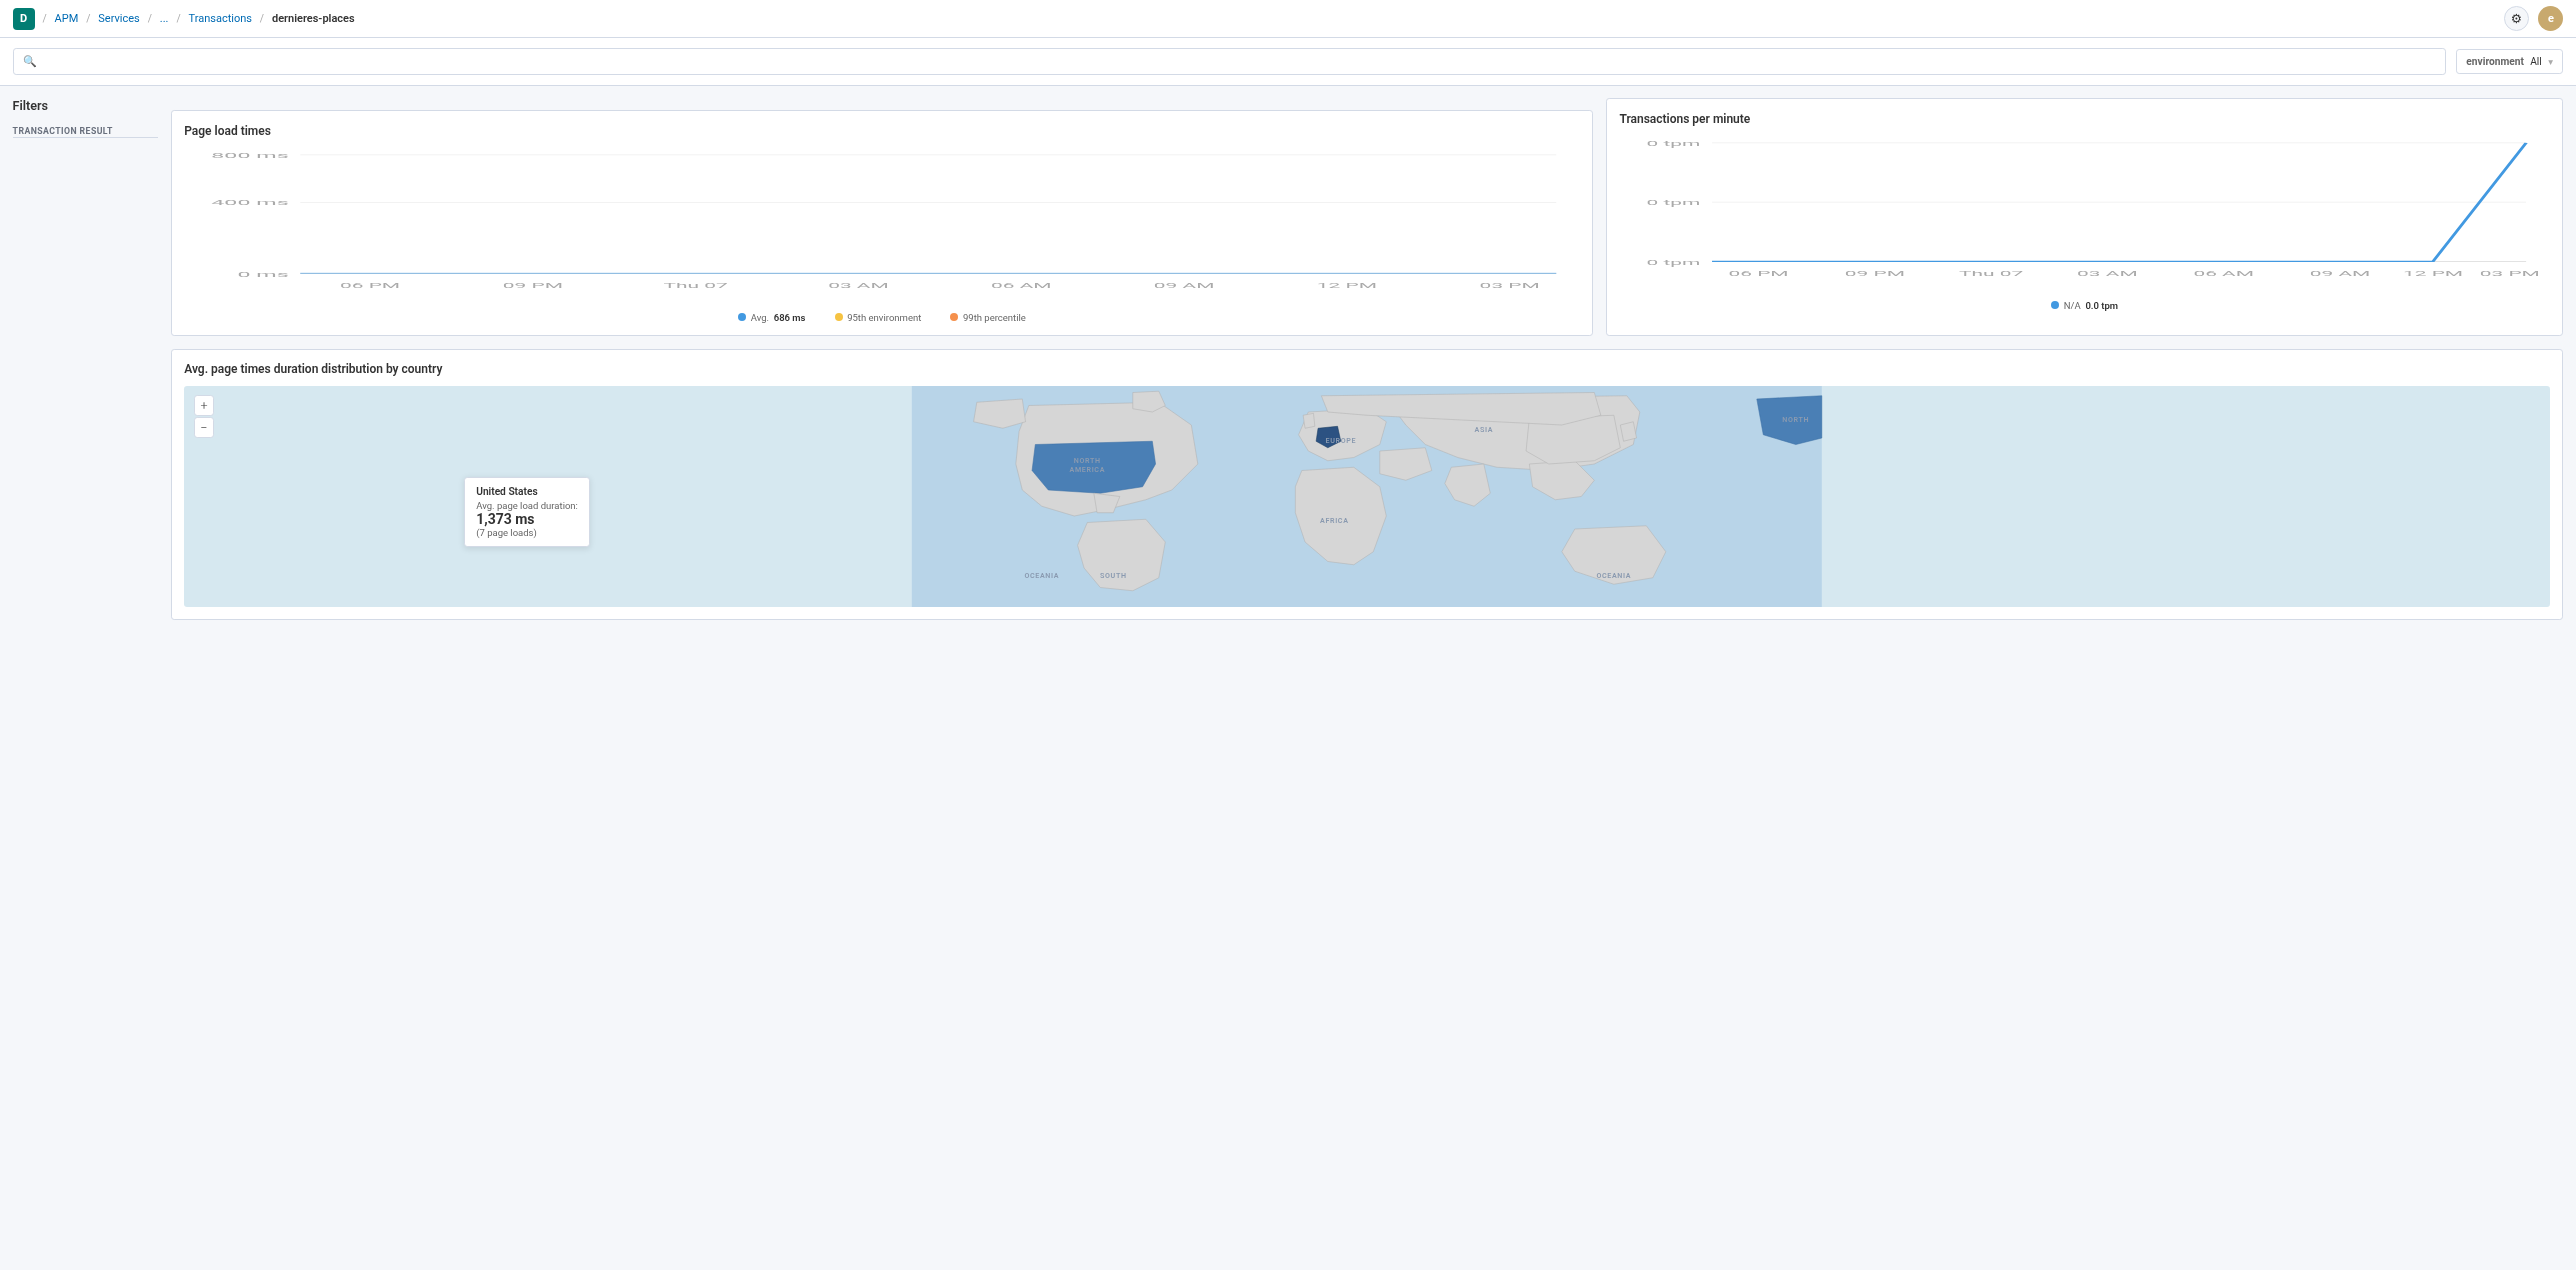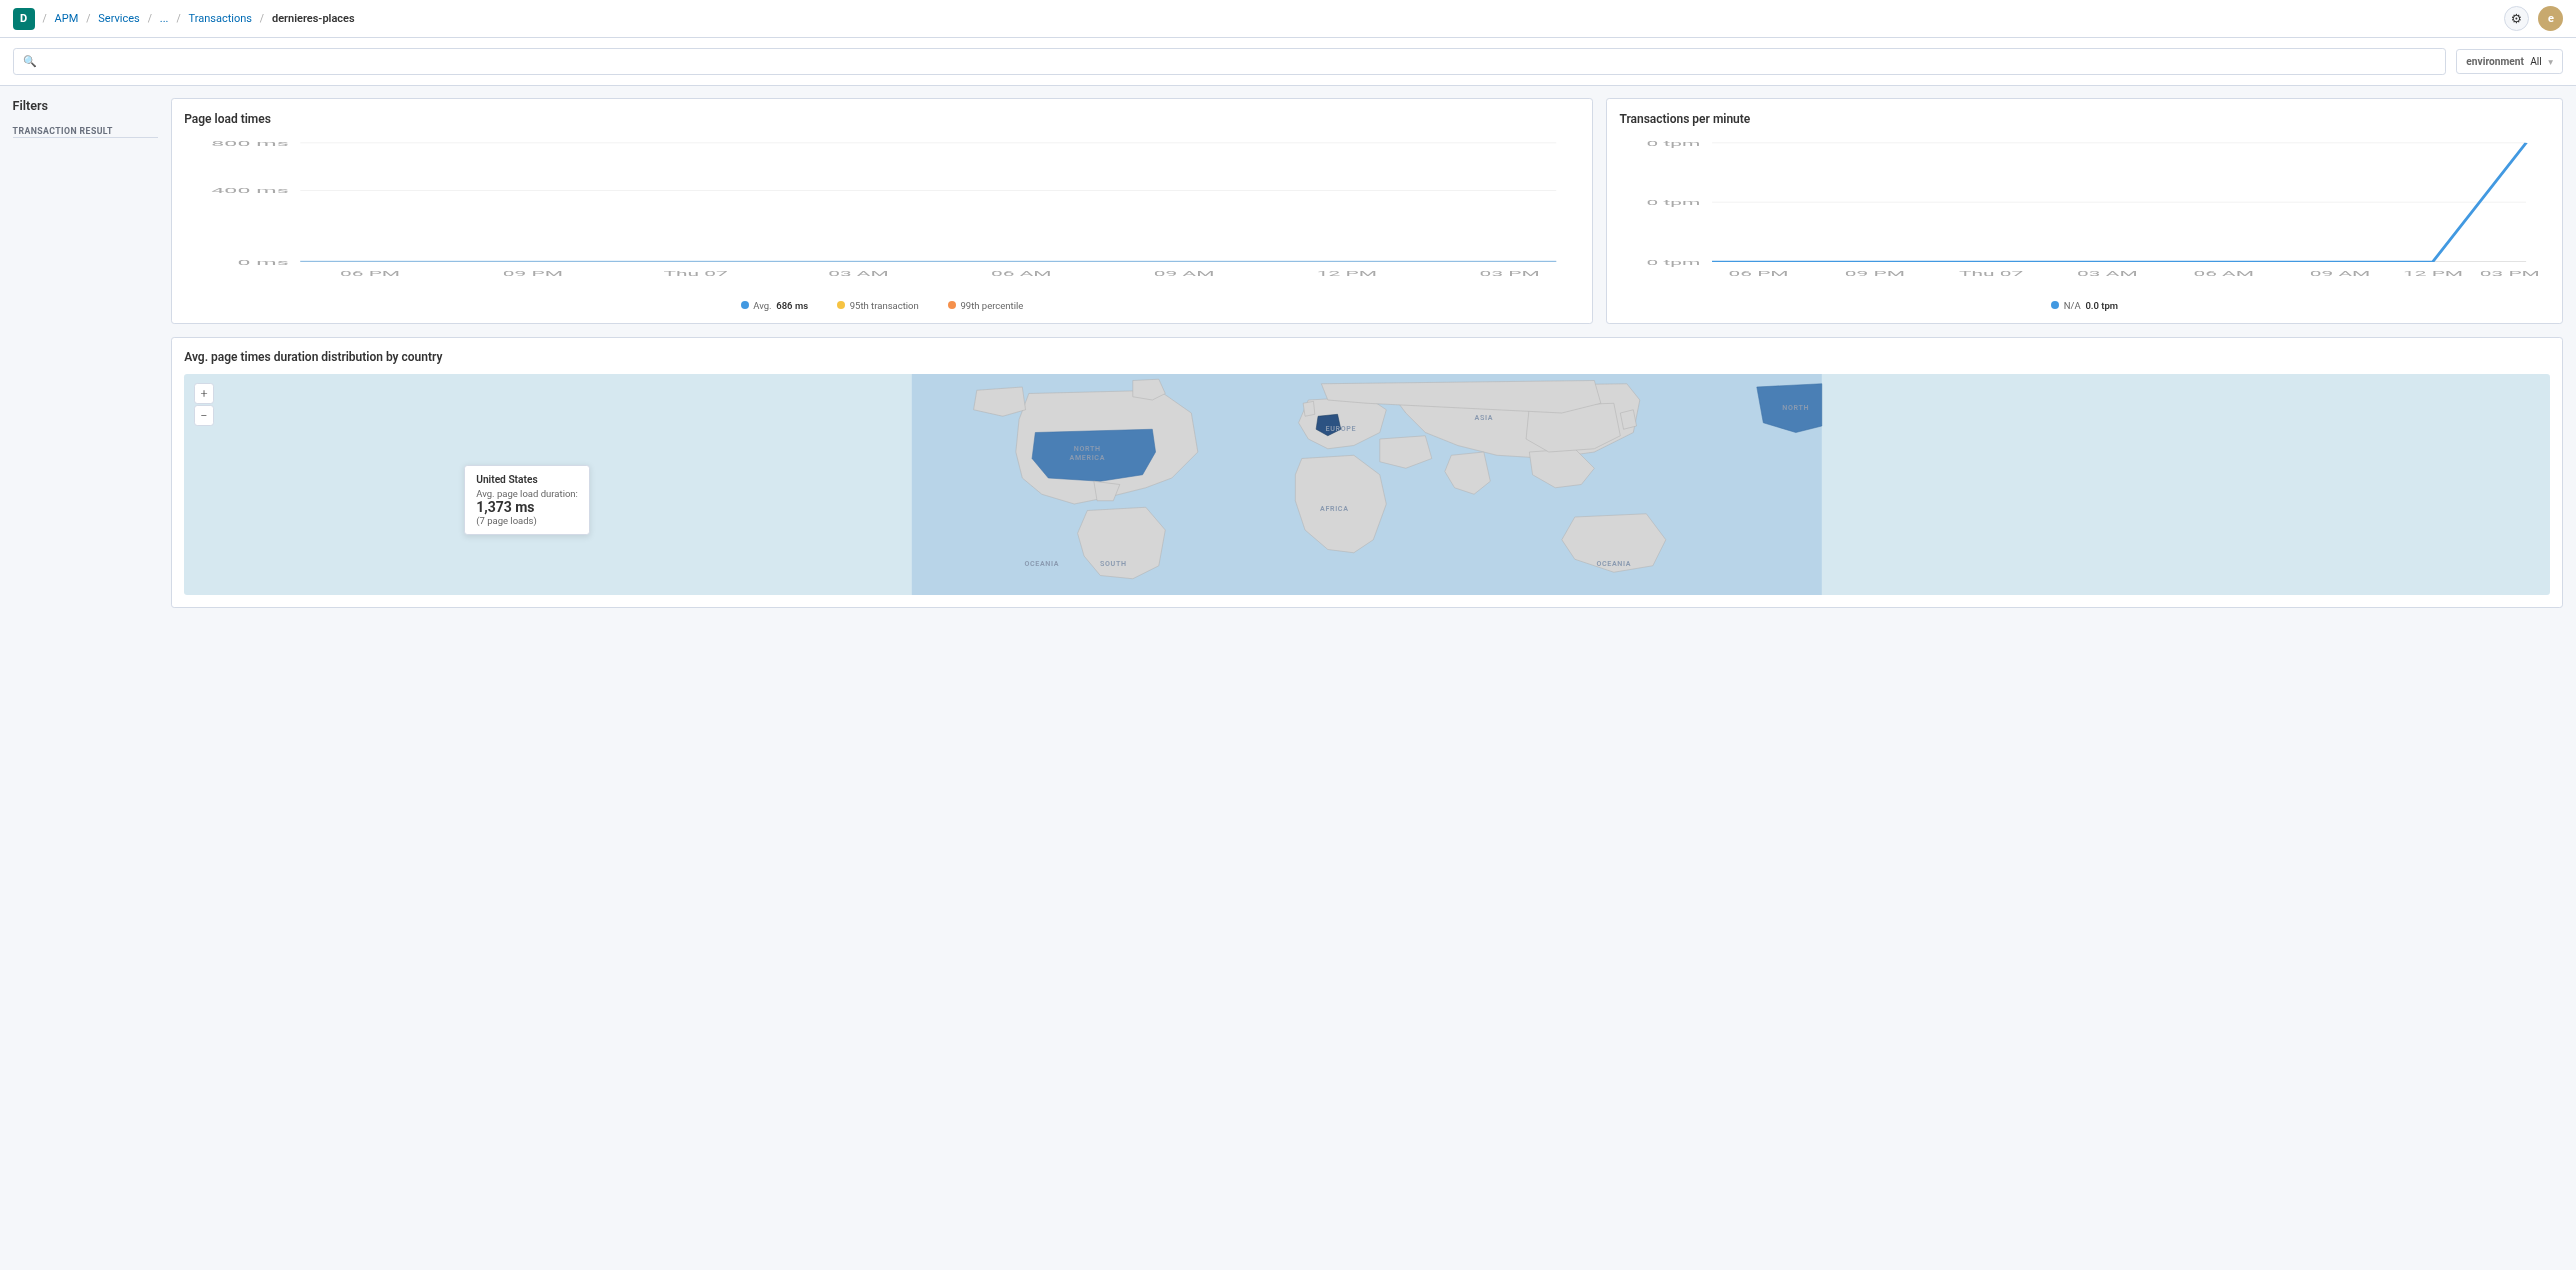--- a/index.html
+++ b/index.html
@@ -74,21 +74,21 @@
 
     
     .charts-area { flex: 1; display: flex; flex-direction: column; gap: 12.6px; }
 
     .charts-row { display: flex; gap: 12.6px; }
 
     .chart-card {
       background: #fff; border: 0.8px solid #d3dae6; border-radius: 3.2px;
       padding: 12.6px; flex: 1;
     }
-    .chart-card.wide { flex: 1.5; }
+    .chart-card.wide { flex: 1.5; margin-top: 12px; }
 
     .chart-title { font-size: 12px; font-weight: 600; margin-bottom: 9.5px; color: #333; }
 
     .chart-container { position: relative; height: 158px; }
 
     .chart-svg { width: 100%; height: 100%; }
 
     .chart-legend {
       display: flex; gap: 29px;
       justify-content: center; margin-top: 6.3px; flex-wrap: wrap;
@@ -213,21 +213,21 @@
           </svg>
         </div>
         <div class="chart-legend">
           <div class="legend-item">
             <div class="legend-dot" style="background:#4299e1"></div>
             <span>Avg.</span>
             <span class="legend-value">686 ms</span>
           </div>
           <div class="legend-item">
             <div class="legend-dot" style="background:#f6c342"></div>
-            <span>95th transaction</span>
+            <span>95th environment</span>
           </div>
           <div class="legend-item">
             <div class="legend-dot" style="background:#f5904c"></div>
             <span>99th percentile</span>
           </div>
         </div>
       </div>
 
       <div class="chart-card">
         <div class="chart-title">Transactions per minute</div>

